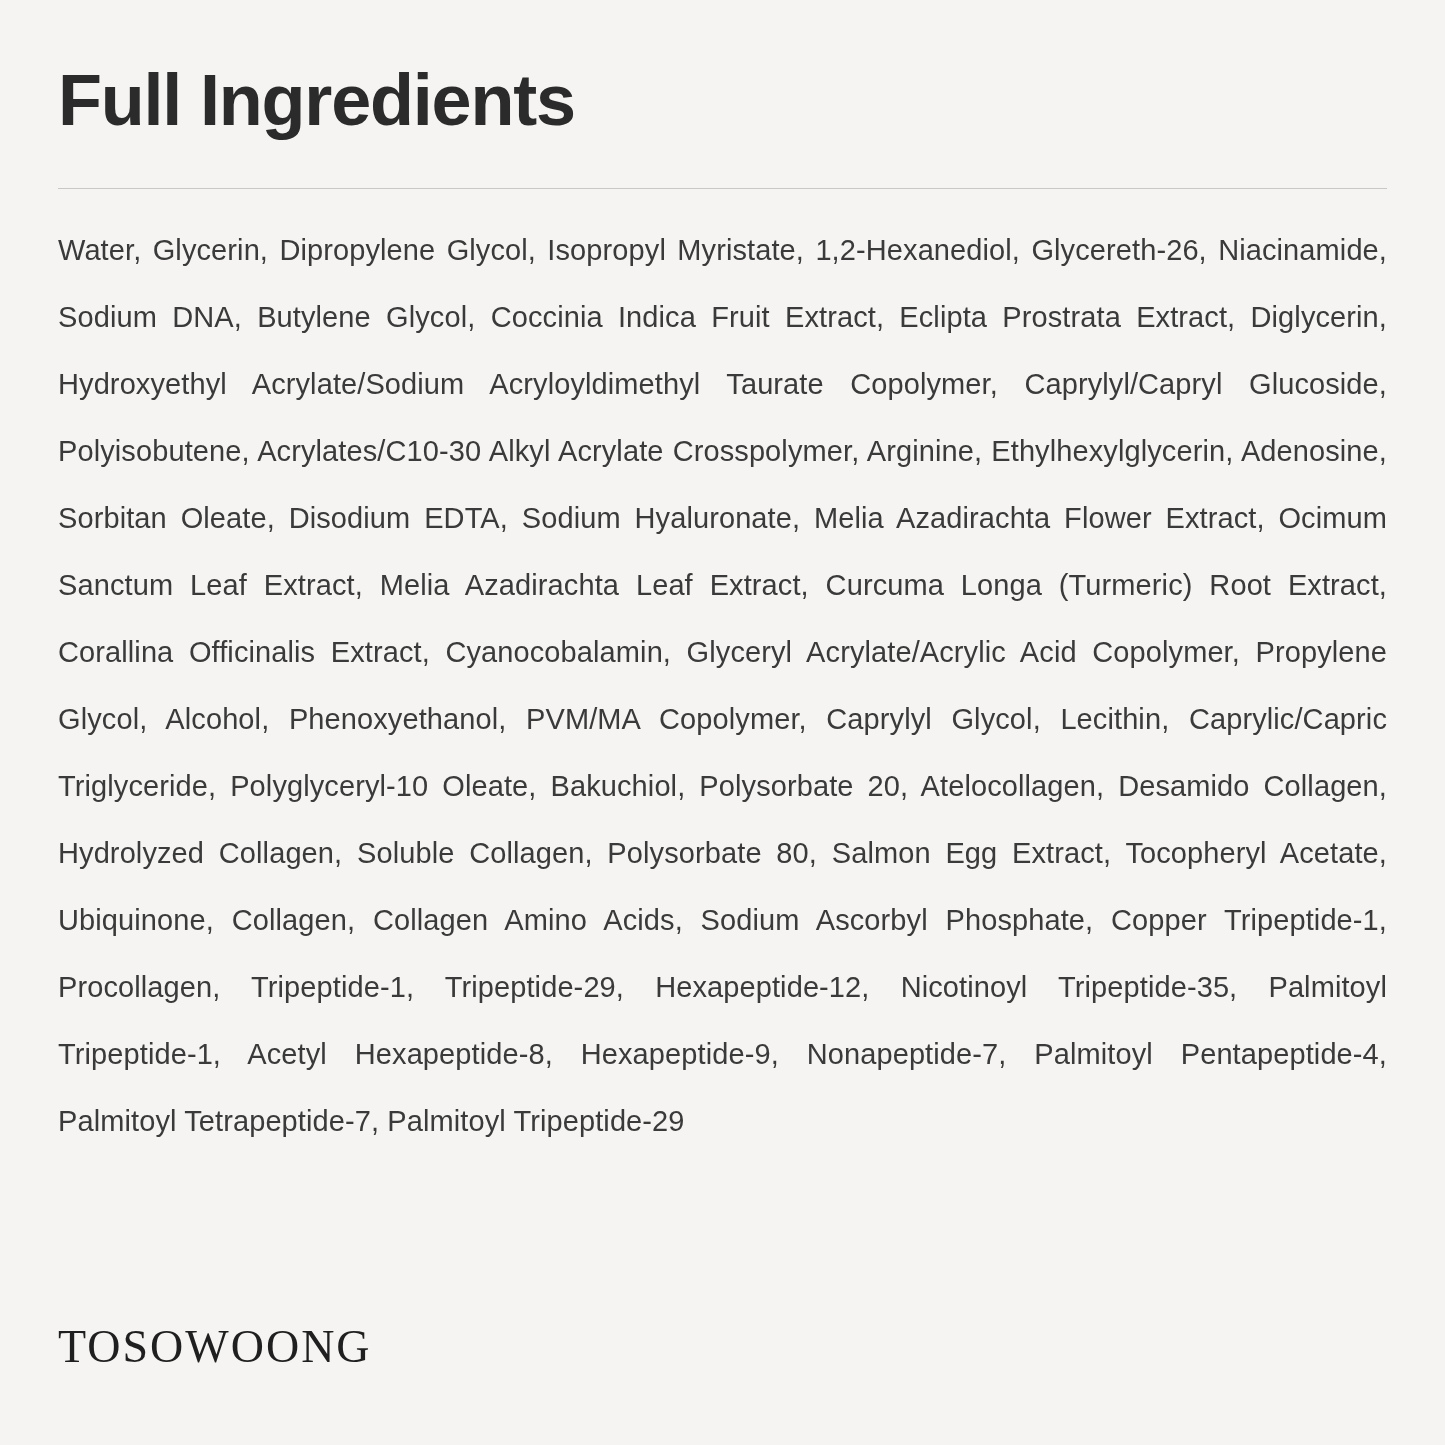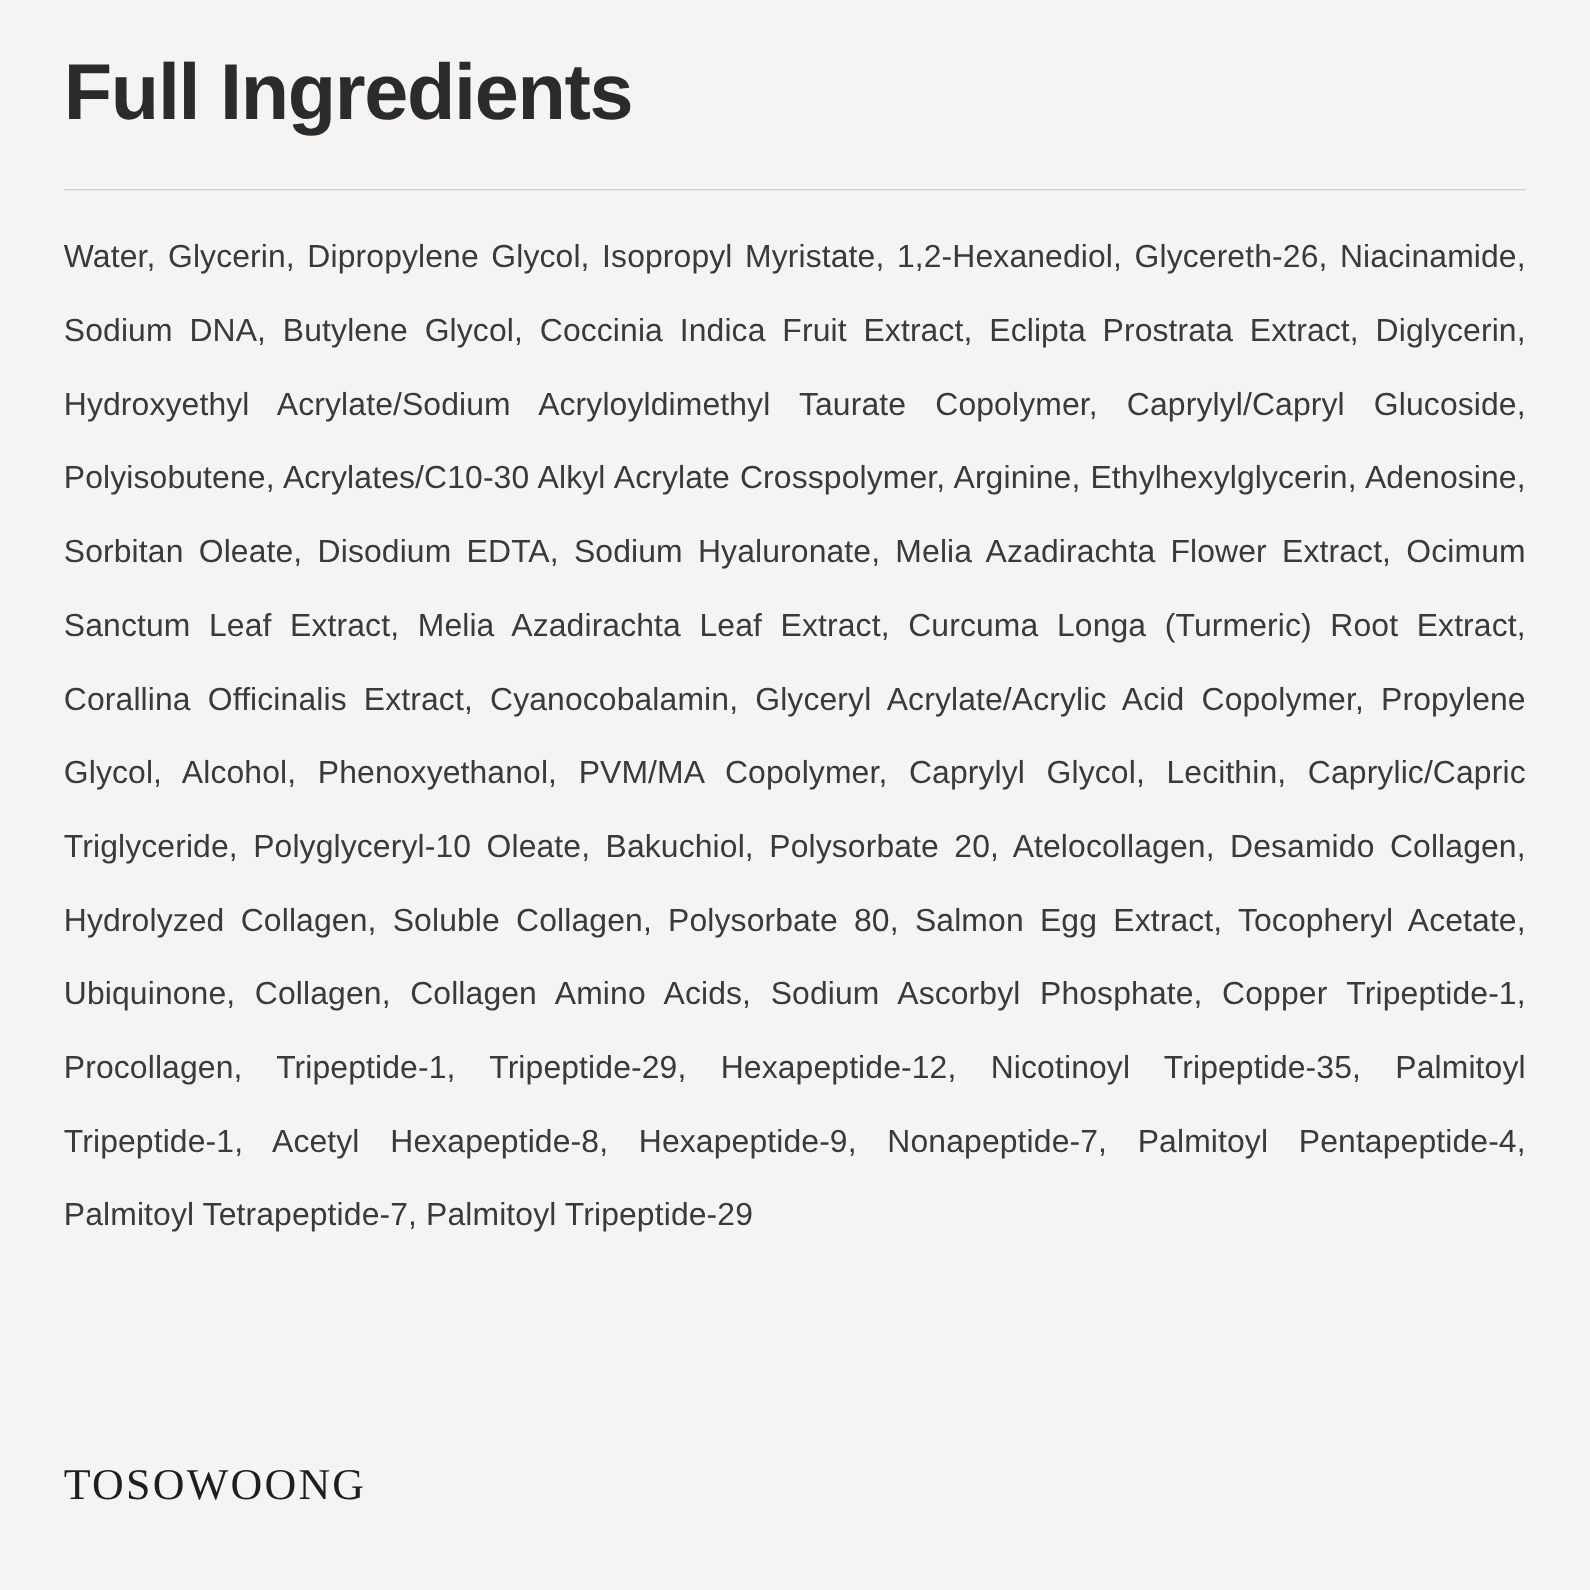--- a/index.html
+++ b/index.html
@@ -21,21 +21,21 @@
     box-sizing: border-box;
     padding: 0 58px;
     background: #f5f4f2;
   }
   .title {
     font-size: 72px;
     font-weight: bold;
     letter-spacing: -1.2px;
     color: #2b2b2b;
     margin: 0;
-    padding-top: 48px;
+    padding-top: 64px;
     line-height: 1.0;
   }
   .divider {
     margin-top: 52px;
     border: 0;
     border-top: 1px solid #c9c7c4;
     width: 100%;
   }
   .ingredients {
     margin-top: 28px;
@@ -46,21 +46,21 @@
     text-align: justify;
     text-align-last: left;
     word-break: break-word;
     font-weight: 400;
   }
   .brand {
     position: absolute;
     left: 58px;
     bottom: 72px;
     font-family: "Liberation Serif", serif;
-    font-size: 40px;
+    font-size: 46px;
     letter-spacing: 2px;
     color: #1f1f1f;
     font-weight: 400;
   }
 </style>
 </head>
 <body>
 
 <div class="page">
 

